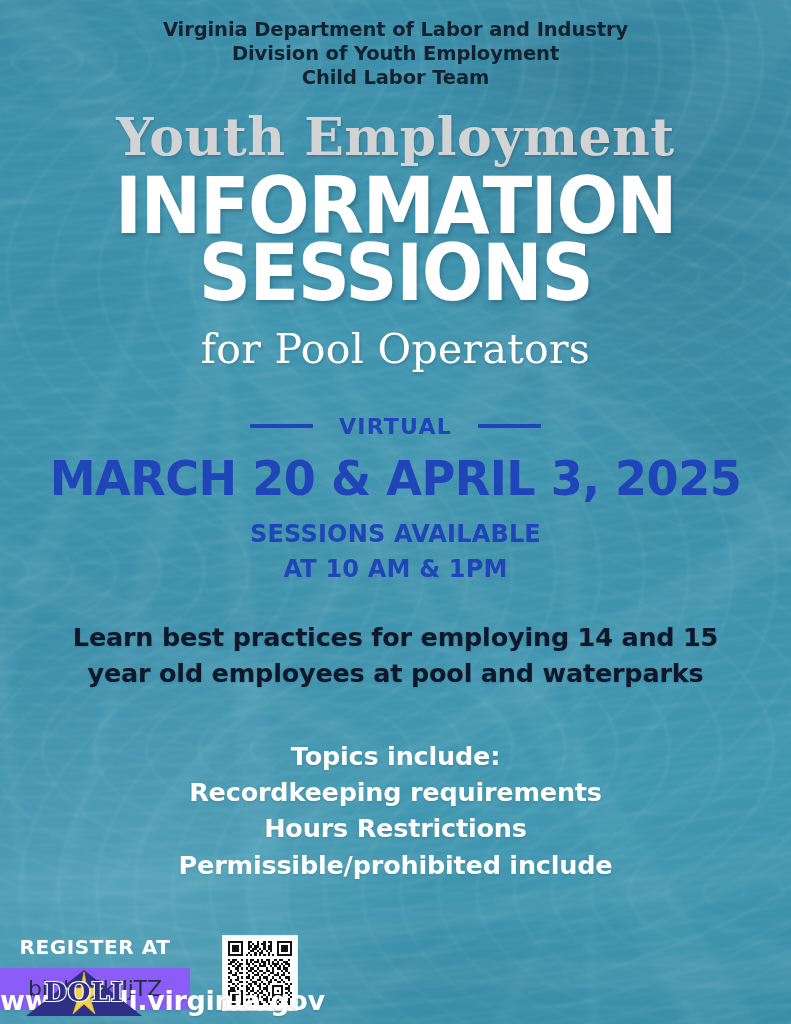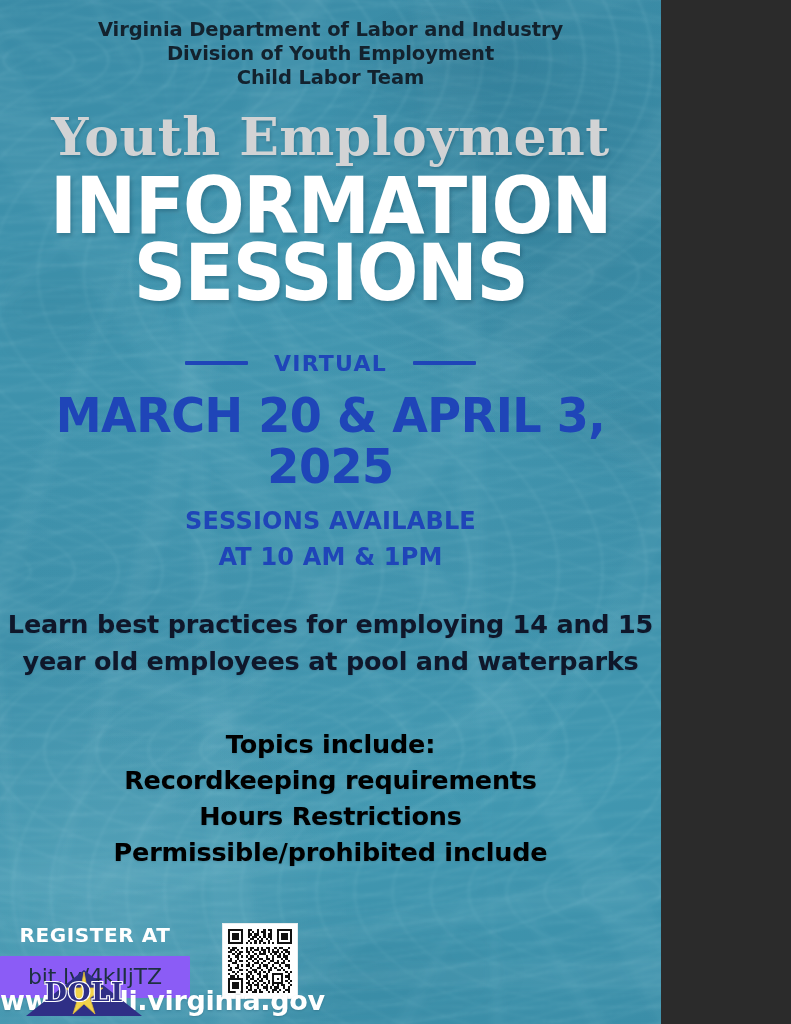--- a/index.html
+++ b/index.html
@@ -3,21 +3,21 @@
 <meta charset="utf-8">
 <title>Youth Employment Information Sessions Flyer</title>
 <style>
   html, body {
     margin: 0;
     padding: 0;
     background: #2b2b2b;
   }
   #poster {
     position: relative;
-    width: 661px;
+    width: 791px;
     height: 1024px;
     overflow: hidden;
     background-color: #3b8ea8;
     font-family: "DejaVu Sans", sans-serif;
     -webkit-font-smoothing: antialiased;
   }
 
   
   .bg-base {
     position: absolute;
@@ -166,21 +166,21 @@
     color: #0f172a;
     font-family: "DejaVu Sans", sans-serif;
     font-weight: bold;
     font-size: 25.5px;
     line-height: 1.44;
     letter-spacing: -0.2px;
     text-shadow: 0px 1px 2px rgba(0,40,60,0.16);
   }
   .topics {
     margin-top: 46px;
-    color: #000000;
+    color: #ffffff;
     font-family: "DejaVu Sans", sans-serif;
     font-weight: bold;
     font-size: 25.5px;
     line-height: 1.42;
     letter-spacing: -0.2px;
     text-shadow: 0px 1px 2px rgba(0,40,60,0.16);
   }
 
   
   .register-row {
@@ -253,20 +253,21 @@
 
     <div class="agency">
       <div>Virginia Department of Labor and Industry</div>
       <div>Division of Youth Employment</div>
       <div>Child Labor Team</div>
     </div>
 
     <div class="title-script">Youth Employment</div>
     <div class="title-big l1">INFORMATION</div>
     <div class="title-big l2">SESSIONS</div>
+    <div class="subtitle-serif">for Pool Operators</div>
 
     <div class="virtual-row">
       <span class="rule"></span>
       <span class="virtual-label">VIRTUAL</span>
       <span class="rule"></span>
     </div>
 
     <div class="dates">MARCH 20 &amp; APRIL 3, 2025</div>
     <div class="sessions-avail">
       <div>SESSIONS AVAILABLE</div>

